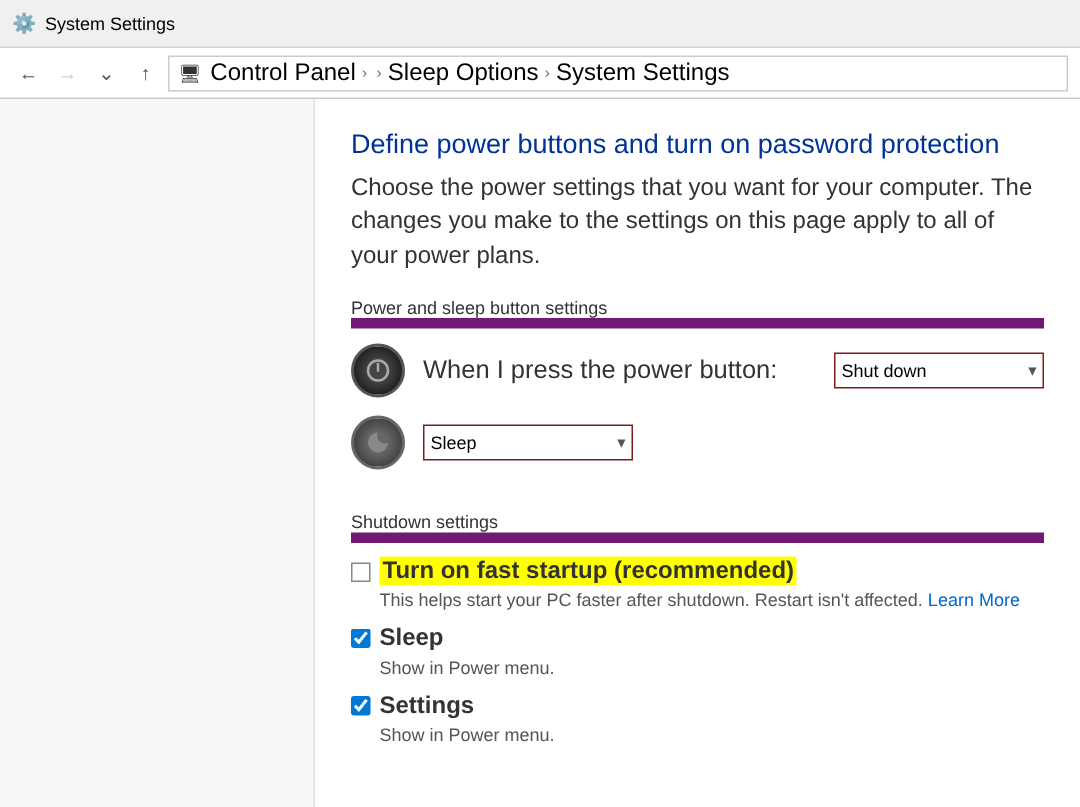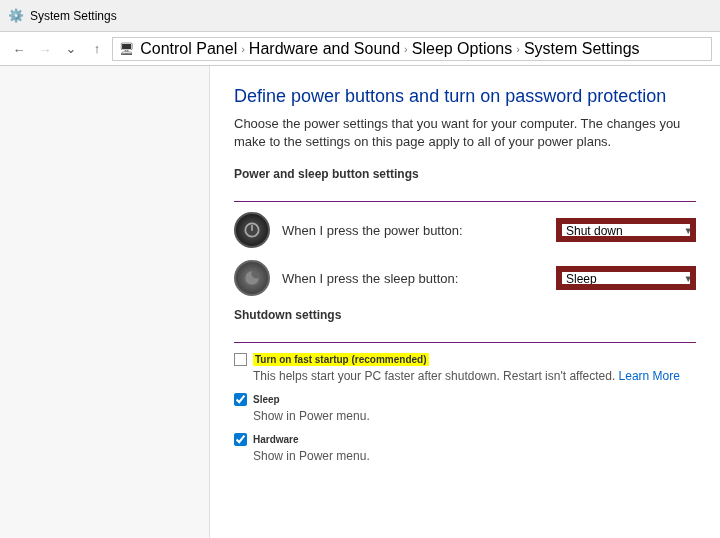--- a/index.html
+++ b/index.html
@@ -106,34 +106,33 @@
     }
 
     .page-title {
       color: #003399;
       font-size: 18px;
       font-weight: 400;
       margin-bottom: 8px;
     }
 
     .page-description {
-      font-size: 13px;
+      font-size: 16px;
       color: #333;
       margin-bottom: 16px;
       line-height: 1.4;
       max-width: 480px;
     }
 
     .section-header {
       font-size: 12px;
       color: #333;
       margin-bottom: 10px;
-      border-bottom: 1px solid #701a75;
-      padding-bottom: 20px;
-      font-weight: bold;
+      border-bottom: 7px solid #701a75;
+      padding-bottom: 0;
     }
 
     
     .button-setting-row {
       display: flex;
       align-items: center;
       margin-bottom: 12px;
       gap: 12px;
     }
 
@@ -151,29 +150,29 @@
       background: radial-gradient(circle, #444 30%, #222 70%);
       border: 2px solid #555;
     }
 
     .power-icon-circle.sleep {
       background: radial-gradient(circle, #666 30%, #444 70%);
       border: 2px solid #666;
     }
 
     .setting-label {
-      font-size: 13px;
+      font-size: 17px;
       color: #333;
       flex: 1;
     }
 
     .dropdown-select {
       width: 140px;
       height: 24px;
-      border: 6px solid #7f1d1d;
+      border: 1px solid #7f1d1d;
       background: #fff;
       font-size: 12px;
       padding: 0 4px;
       cursor: pointer;
       appearance: none;
       -webkit-appearance: none;
       padding-right: 20px;
       position: relative;
     }
 
@@ -188,21 +187,21 @@
       right: 5px;
       top: 50%;
       transform: translateY(-50%);
       pointer-events: none;
       font-size: 11px;
       color: #555;
     }
 
     
     .shutdown-section {
-      margin-top: 12px;
+      margin-top: 28px;
     }
 
     .checkbox-item {
       margin-bottom: 8px;
     }
 
     .checkbox-row {
       display: flex;
       align-items: center;
       gap: 6px;
@@ -210,21 +209,21 @@
     }
 
     .checkbox-input {
       width: 13px;
       height: 13px;
       cursor: pointer;
       accent-color: #0078d4;
     }
 
     .checkbox-label {
-      font-size: 10px;
+      font-size: 16px;
       color: #333;
     }
 
     .checkbox-label.bold {
       font-weight: bold;
     }
 
     .checkbox-description {
       font-size: 12px;
       color: #555;
@@ -273,21 +272,20 @@
 <div class="address-bar">
   <button class="nav-btn">←</button>
   <button class="nav-btn" disabled="">→</button>
   <button class="nav-btn">⌄</button>
   <button class="nav-btn">↑</button>
 
   <div class="address-path">
     <span class="path-icon">🖥</span>
     <span class="path-segment">Control Panel</span>
     <span class="path-separator">›</span>
-    <span class="path-segment">Hardware and Sound</span>
     <span class="path-separator">›</span>
     <span class="path-segment">Sleep Options</span>
     <span class="path-separator">›</span>
     <span class="path-segment">System Settings</span>
   </div>
 </div>
 
 <div class="content-area">
 
   <div class="sidebar"></div>
@@ -317,21 +315,20 @@
         </select>
       </div>
     </div>
 
     <div class="button-setting-row">
       <div class="power-icon-circle sleep">
         <svg class="power-svg" viewBox="0 0 24 24" fill="none">
           <path d="M12 4 A8 8 0 1 0 20 12 A6 6 0 0 1 12 4Z" fill="#888"></path>
         </svg>
       </div>
-      <span class="setting-label">When I press the sleep button:</span>
       <div class="select-wrapper">
         <select class="dropdown-select">
           <option>Sleep</option>
           <option>Hibernate</option>
           <option>Shut down</option>
           <option>Turn off the display</option>
           <option>Do nothing</option>
         </select>
       </div>
     </div>
@@ -355,21 +352,21 @@
         <div class="checkbox-row">
           <input type="checkbox" class="checkbox-input" checked="" style="">
           <span class="checkbox-label bold">Sleep</span>
         </div>
         <div class="checkbox-description">Show in Power menu.</div>
       </div>
 
       <div class="checkbox-item">
         <div class="checkbox-row">
           <input type="checkbox" class="checkbox-input" checked="" style="">
-          <span class="checkbox-label bold">Hardware</span>
+          <span class="checkbox-label bold">Settings</span>
         </div>
         <div class="checkbox-description">Show in Power menu.</div>
       </div>
 
       <div class="checkbox-item">
       </div>
 
     </div>
   </div>
 </div>

